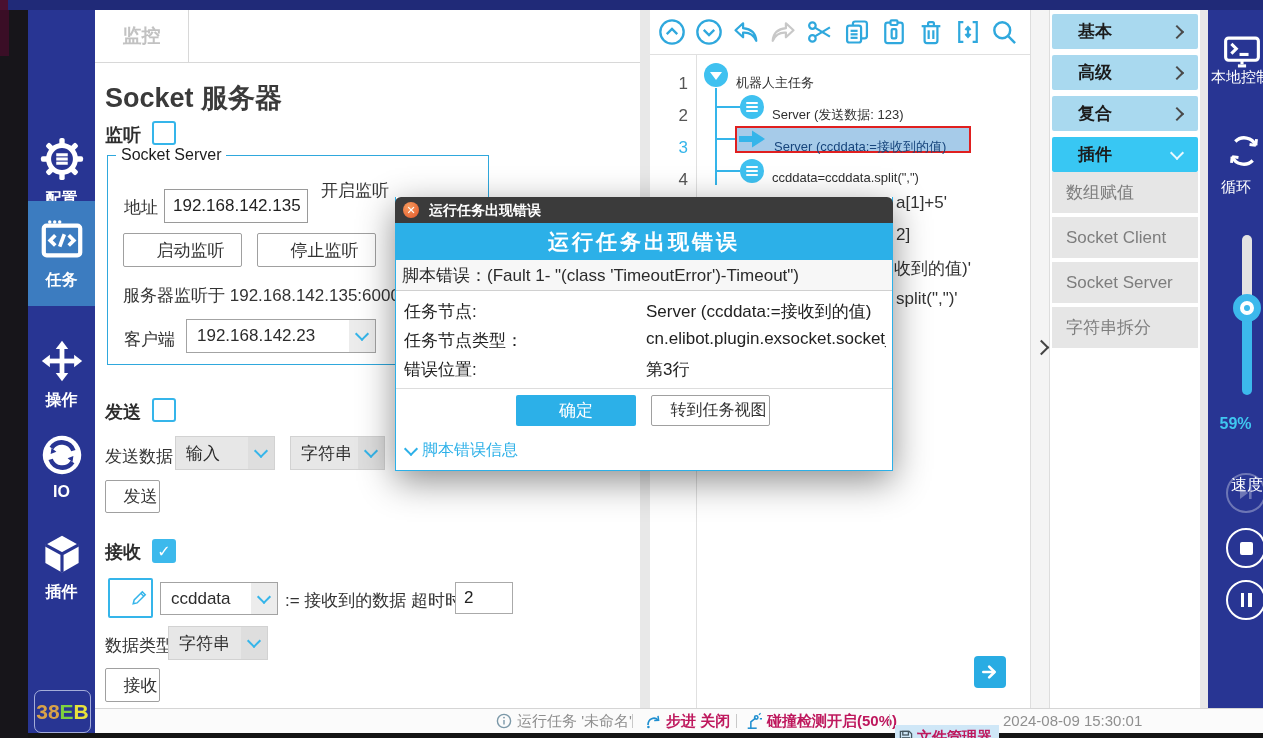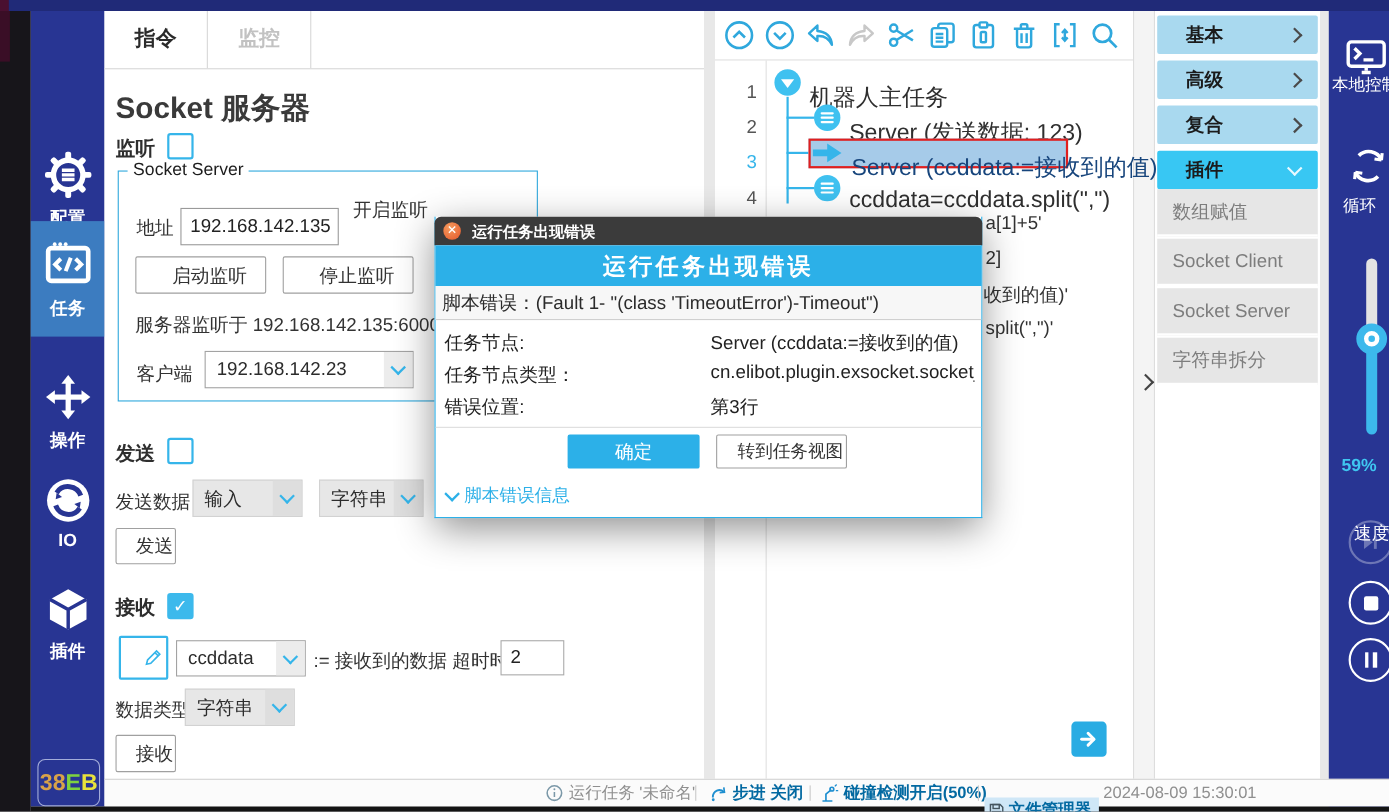--- a/index.html
+++ b/index.html
@@ -41,21 +41,21 @@
   .dd.white{background:#fff;border:1px solid #a3a3a3;}
   .dd.white .zone{background:#ececec;}
   .chev{width:8px;height:8px;border-right:2px solid #35b5ea;border-bottom:2px solid #35b5ea;transform:rotate(45deg);margin-top:-4px;}
   
   #tree-panel{left:650px;top:10px;width:380px;height:698px;background:#fff;}
   #ttoolbar{position:absolute;left:0;top:0;width:380px;height:44px;border-bottom:1px solid #e0e0e0;}
   .tbic{position:absolute;top:8px;width:28px;height:28px;cursor:pointer;}
   #gutter-line{position:absolute;left:46px;top:45px;width:1px;height:653px;background:#e0e0e0;}
   .lnum{position:absolute;width:28px;text-align:right;font-size:17px;color:#555;}
   .lnum.cur{color:#35b5ea;}
-  .trow-txt{position:absolute;font-size:21px;color:#2f2f2f;white-space:nowrap;cursor:pointer;}
+  .trow-txt{position:absolute;font-size:13px;color:#2f2f2f;white-space:nowrap;cursor:pointer;}
   .conn{position:absolute;background:#35b5ea;}
   .nodeic{position:absolute;width:24px;height:24px;border-radius:50%;background:#3fc1f0;display:flex;align-items:center;justify-content:center;cursor:pointer;}
   .tri-down{width:0;height:0;border-left:6px solid transparent;border-right:6px solid transparent;border-top:8px solid #fff;margin-top:1px;}
   .hamb{width:12px;height:10px;display:flex;flex-direction:column;justify-content:space-between;}
   .hamb i{display:block;height:2px;background:#fff;border-radius:1px;}
   #sel-row{position:absolute;left:85px;top:116px;width:236px;height:27px;background:#a6cbe9;border:2px solid #e01f1f;box-sizing:border-box;cursor:pointer;}
   .frag{position:absolute;font-size:17px;color:#333;white-space:nowrap;z-index:5;}
   #tree-next-btn{position:absolute;left:324px;top:646px;width:32px;height:32px;background:#29ace3;border-radius:4px;display:flex;align-items:center;justify-content:center;cursor:pointer;}
   
   #divider{left:1030px;top:10px;width:20px;height:698px;background:#f4f4f4;border-left:1px solid #ddd;border-right:1px solid #ddd;box-sizing:border-box;}
@@ -72,21 +72,21 @@
   .rlbl{position:absolute;font-size:15px;color:#fff;white-space:nowrap;overflow:hidden;}
   #slider-track-top{position:absolute;left:34px;top:225px;width:10px;height:82px;background:#e3e3e3;border-radius:5px 5px 0 0;cursor:pointer;}
   #slider-track-bot{position:absolute;left:34px;top:297px;width:10px;height:88px;background:#3cb9ec;border-radius:0 0 5px 5px;cursor:pointer;}
   #slider-thumb{position:absolute;left:25px;top:284px;width:28px;height:28px;border-radius:50%;background:#fff;border:7px solid #3cb9ec;box-sizing:border-box;cursor:grab;}
   #slider-thumb::after{content:"";position:absolute;left:4px;top:4px;width:6px;height:6px;border-radius:50%;background:#3cb9ec;}
   .cirbtn{position:absolute;left:18px;width:40px;height:40px;border-radius:50%;box-sizing:border-box;display:flex;align-items:center;justify-content:center;cursor:pointer;}
   
   #statusbar{left:95px;top:708px;width:1168px;height:25px;background:#fbfbfb;border-top:1px solid #d5d5d5;box-sizing:border-box;}
   .sb-txt{position:absolute;top:0;height:24px;line-height:24px;font-size:15px;white-space:nowrap;}
   .sb-gray{color:#8f8f8f;}
-  .sb-blue{color:#0369a1;font-weight:bold;}
+  .sb-blue{color:#be185d;font-weight:bold;}
   .sb-sep{position:absolute;top:5px;width:1px;height:14px;background:#c9c9c9;}
   #fm-chip{position:absolute;left:800px;top:16px;width:104px;height:24px;background:#cfe7f7;display:flex;align-items:center;gap:3px;padding-left:3px;box-sizing:border-box;cursor:pointer;}
   
   #dialog{left:395px;top:197px;width:498px;height:274px;z-index:30;box-shadow:0 10px 34px rgba(0,0,0,.45);background:#fff;border-left:1px solid #2cb0e8;border-right:1px solid #2cb0e8;border-bottom:1px solid #2cb0e8;box-sizing:border-box;}
   #dlg-titlebar{position:absolute;left:-1px;top:0;width:498px;height:26px;background:#3b3b3b;border-radius:6px 6px 0 0;}
   #dlg-close{position:absolute;left:8px;top:5px;width:16px;height:16px;border-radius:50%;background:radial-gradient(circle at 35% 30%,#f59a5d,#e4572a);color:#fff;font-size:11px;line-height:16px;text-align:center;cursor:pointer;}
   #dlg-title{position:absolute;left:34px;top:0;height:26px;line-height:26px;color:#fff;font-size:14px;font-weight:bold;}
   #dlg-header{position:absolute;left:0;top:26px;width:496px;height:37px;background:#2cb0e8;color:#fff;font-size:21px;font-weight:bold;letter-spacing:3px;display:flex;align-items:center;justify-content:center;}
   #dlg-script{position:absolute;left:0;top:63px;width:496px;height:31px;background:#f7f7f7;border-bottom:1px solid #d0d0d0;box-sizing:border-box;font-size:17px;color:#2b2b2b;line-height:31px;padding-left:6px;white-space:nowrap;overflow:hidden;}
   .dlg-row-lbl{position:absolute;left:8px;font-size:17px;color:#222;}
@@ -172,21 +172,20 @@
     <div class="ab" id="hexbox">
       <span style="color:#d8a249">3</span>
         <span style="color:#d8a249">8</span>
         <span style="color:#7ed23f">E</span>
         <span style="color:#e8e23c">B</span>
     </div>
   </div>
 
   <div class="ab" id="form-panel">
     <div id="tabbar">
-      <div class="tab active">指令</div>
       <div class="tab inactive">监控</div>
     </div>
     <div class="ab fp-title">Socket 服务器</div>
 
     <div class="ab sec-lbl" style="left:10px;top:113px;">监听</div>
     <div class="ab cb" style="left:57px;top:111px;"></div>
 
     <div class="ab" id="fieldset">
       <span id="legend">Socket Server</span>
       <span class="ab flbl" style="left:16px;top:40px;">地址</span>

